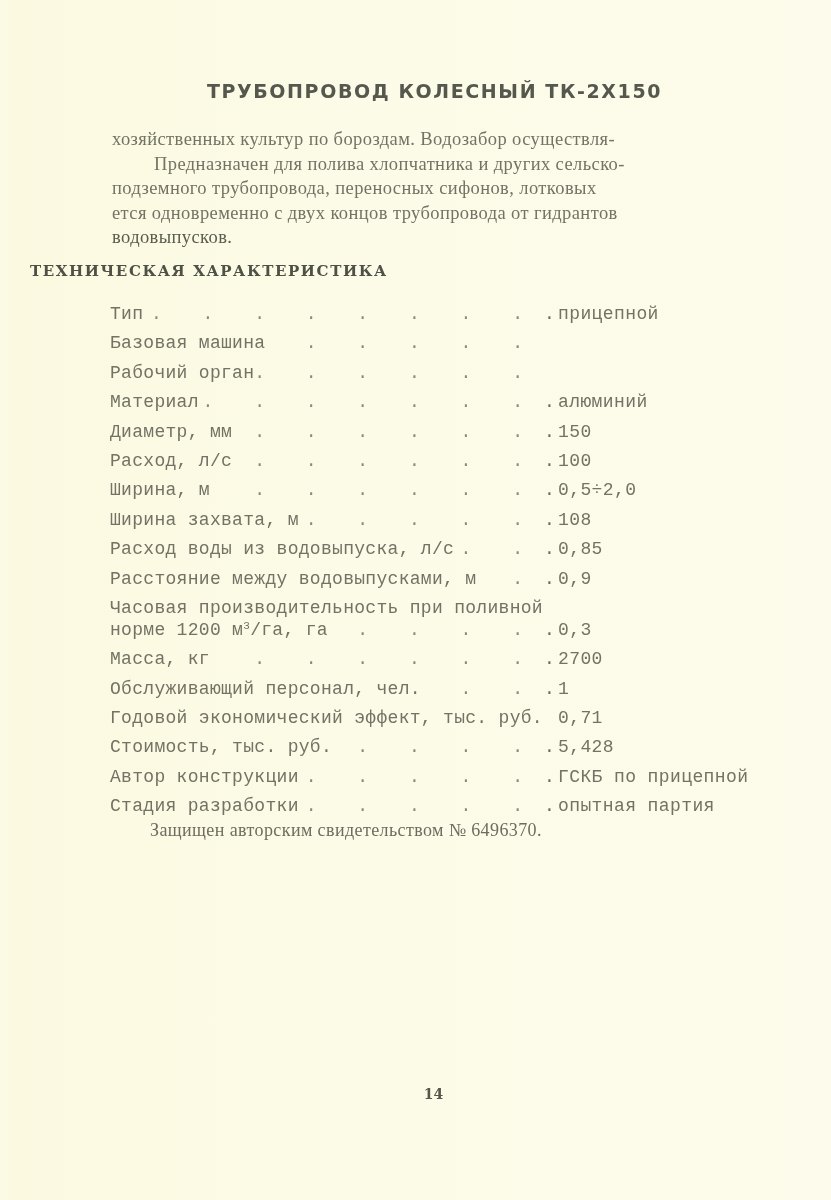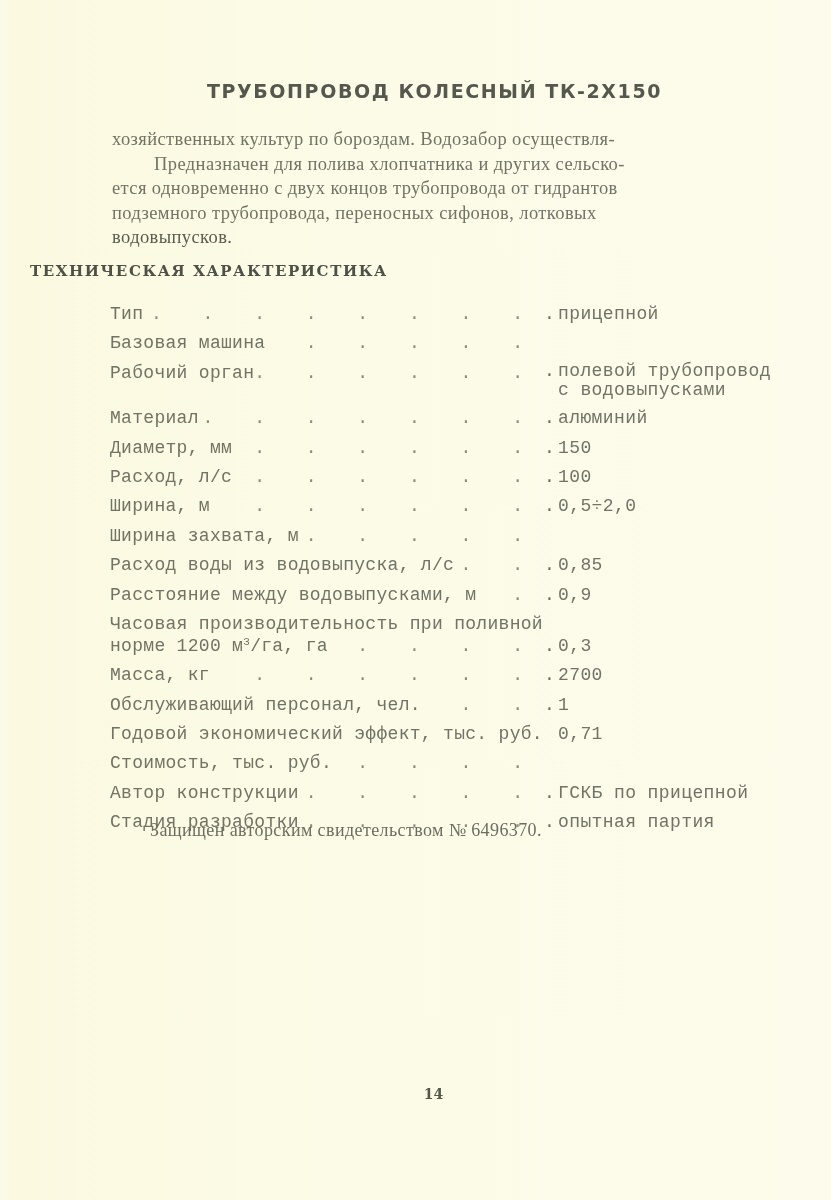--- a/index.html
+++ b/index.html
@@ -150,22 +150,22 @@
 </head>
 <body>
 
 <div class="page">
 
   <div class="title">ТРУБОПРОВОД КОЛЕСНЫЙ ТК-2Х150</div>
 
   <div class="intro">
     <div>хозяйственных культур по бороздам. Водозабор осуществля-</div>
     <div><span class="indent"></span><span>Предназначен для полива хлопчатника и других сельско-</span></div>
+    <div>подземного трубопровода, переносных сифонов, лотковых</div>
     <div>ется одновременно с двух концов трубопровода от гидрантов</div>
-    <div>подземного трубопровода, переносных сифонов, лотковых</div>
     <div class="last">водовыпусков.</div>
   </div>
 
   <div class="section-title">ТЕХНИЧЕСКАЯ ХАРАКТЕРИСТИКА</div>
 
   <div class="spec-table">
 
     <div class="row">
       <div class="label-wrap">
           <span class="label">Тип</span>
@@ -179,21 +179,20 @@
           <span class="label">Базовая машина</span>
           <span class="leader">. . . . . . . . . . . . . . .</span>
         </div>
     </div>
 
     <div class="row wrapval">
       <div class="label-wrap" style="align-items:flex-start">
           <span class="label">Рабочий орган</span>
           <span class="leader">. . . . . . . . . . . . . . .</span>
         </div>
-      <div class="value"><span class="dotlead">.</span><span>полевой трубопровод</span><span class="line2">с водовыпусками</span></div>
     </div>
 
     <div class="row">
       <div class="label-wrap">
           <span class="label">Материал</span>
           <span class="leader">. . . . . . . . . . . . . . .</span>
         </div>
       <div class="value"><span class="dotlead">.</span><span>алюминий</span></div>
     </div>
 
@@ -219,20 +218,21 @@
           <span class="leader">. . . . . . . . . . . . . . .</span>
         </div>
       <div class="value"><span class="dotlead">.</span><span>0,5÷2,0</span></div>
     </div>
 
     <div class="row">
       <div class="label-wrap">
           <span class="label">Ширина захвата, м</span>
           <span class="leader">. . . . . . . . . . . . . . .</span>
         </div>
+      <div class="value"><span class="dotlead">.</span><span>108</span></div>
     </div>
 
     <div class="row">
       <div class="label-wrap">
           <span class="label">Расход воды из водовыпуска, л/с</span>
           <span class="leader">. . . . . . . . . . . . . . .</span>
         </div>
       <div class="value"><span class="dotlead">.</span><span>0,85</span></div>
     </div>
 
@@ -276,20 +276,21 @@
           <span class="label">Годовой экономический эффект, тыс. руб.</span>
         </div>
       <div class="value"><span class="dotlead"></span><span>0,71</span></div>
     </div>
 
     <div class="row">
       <div class="label-wrap">
           <span class="label">Стоимость, тыс. руб.</span>
           <span class="leader">. . . . . . . . . . . . . . .</span>
         </div>
+      <div class="value"><span class="dotlead">.</span><span>5,428</span></div>
     </div>
 
     <div class="row">
       <div class="label-wrap">
           <span class="label">Автор конструкции</span>
           <span class="leader">. . . . . . . . . . . . . . .</span>
         </div>
       <div class="value"><span class="dotlead">.</span><span>ГСКБ по прицепной</span></div>
     </div>
 

